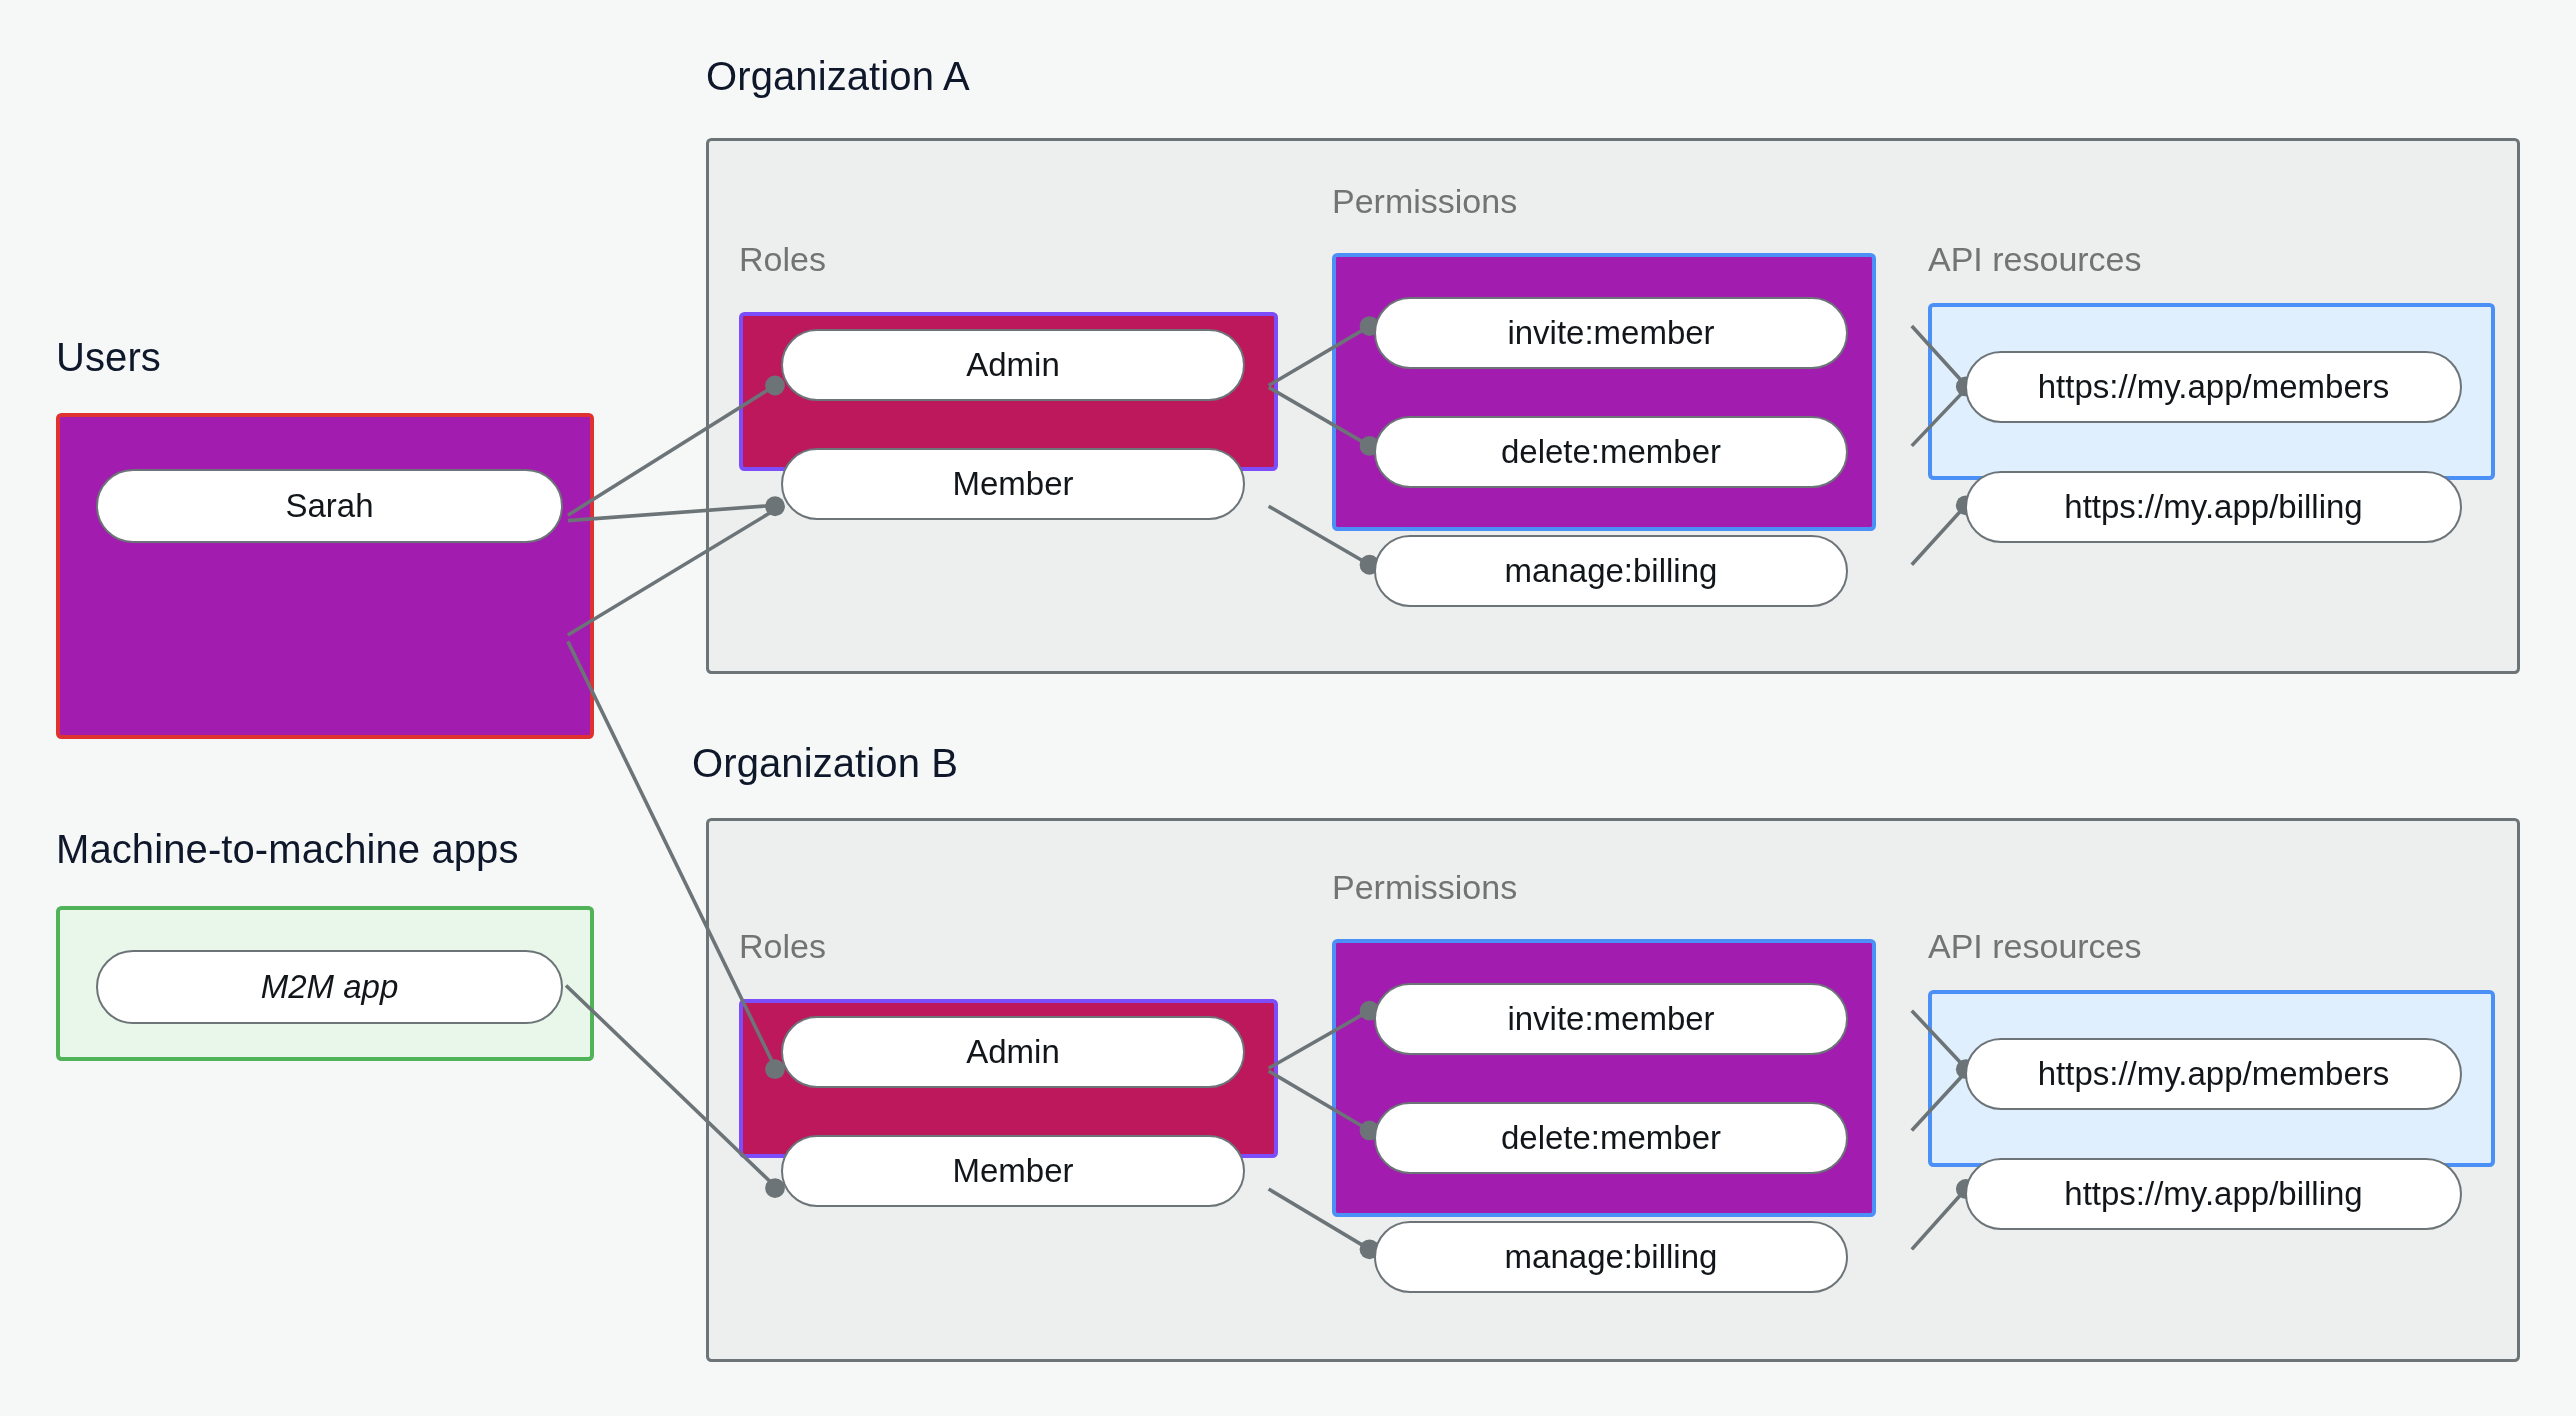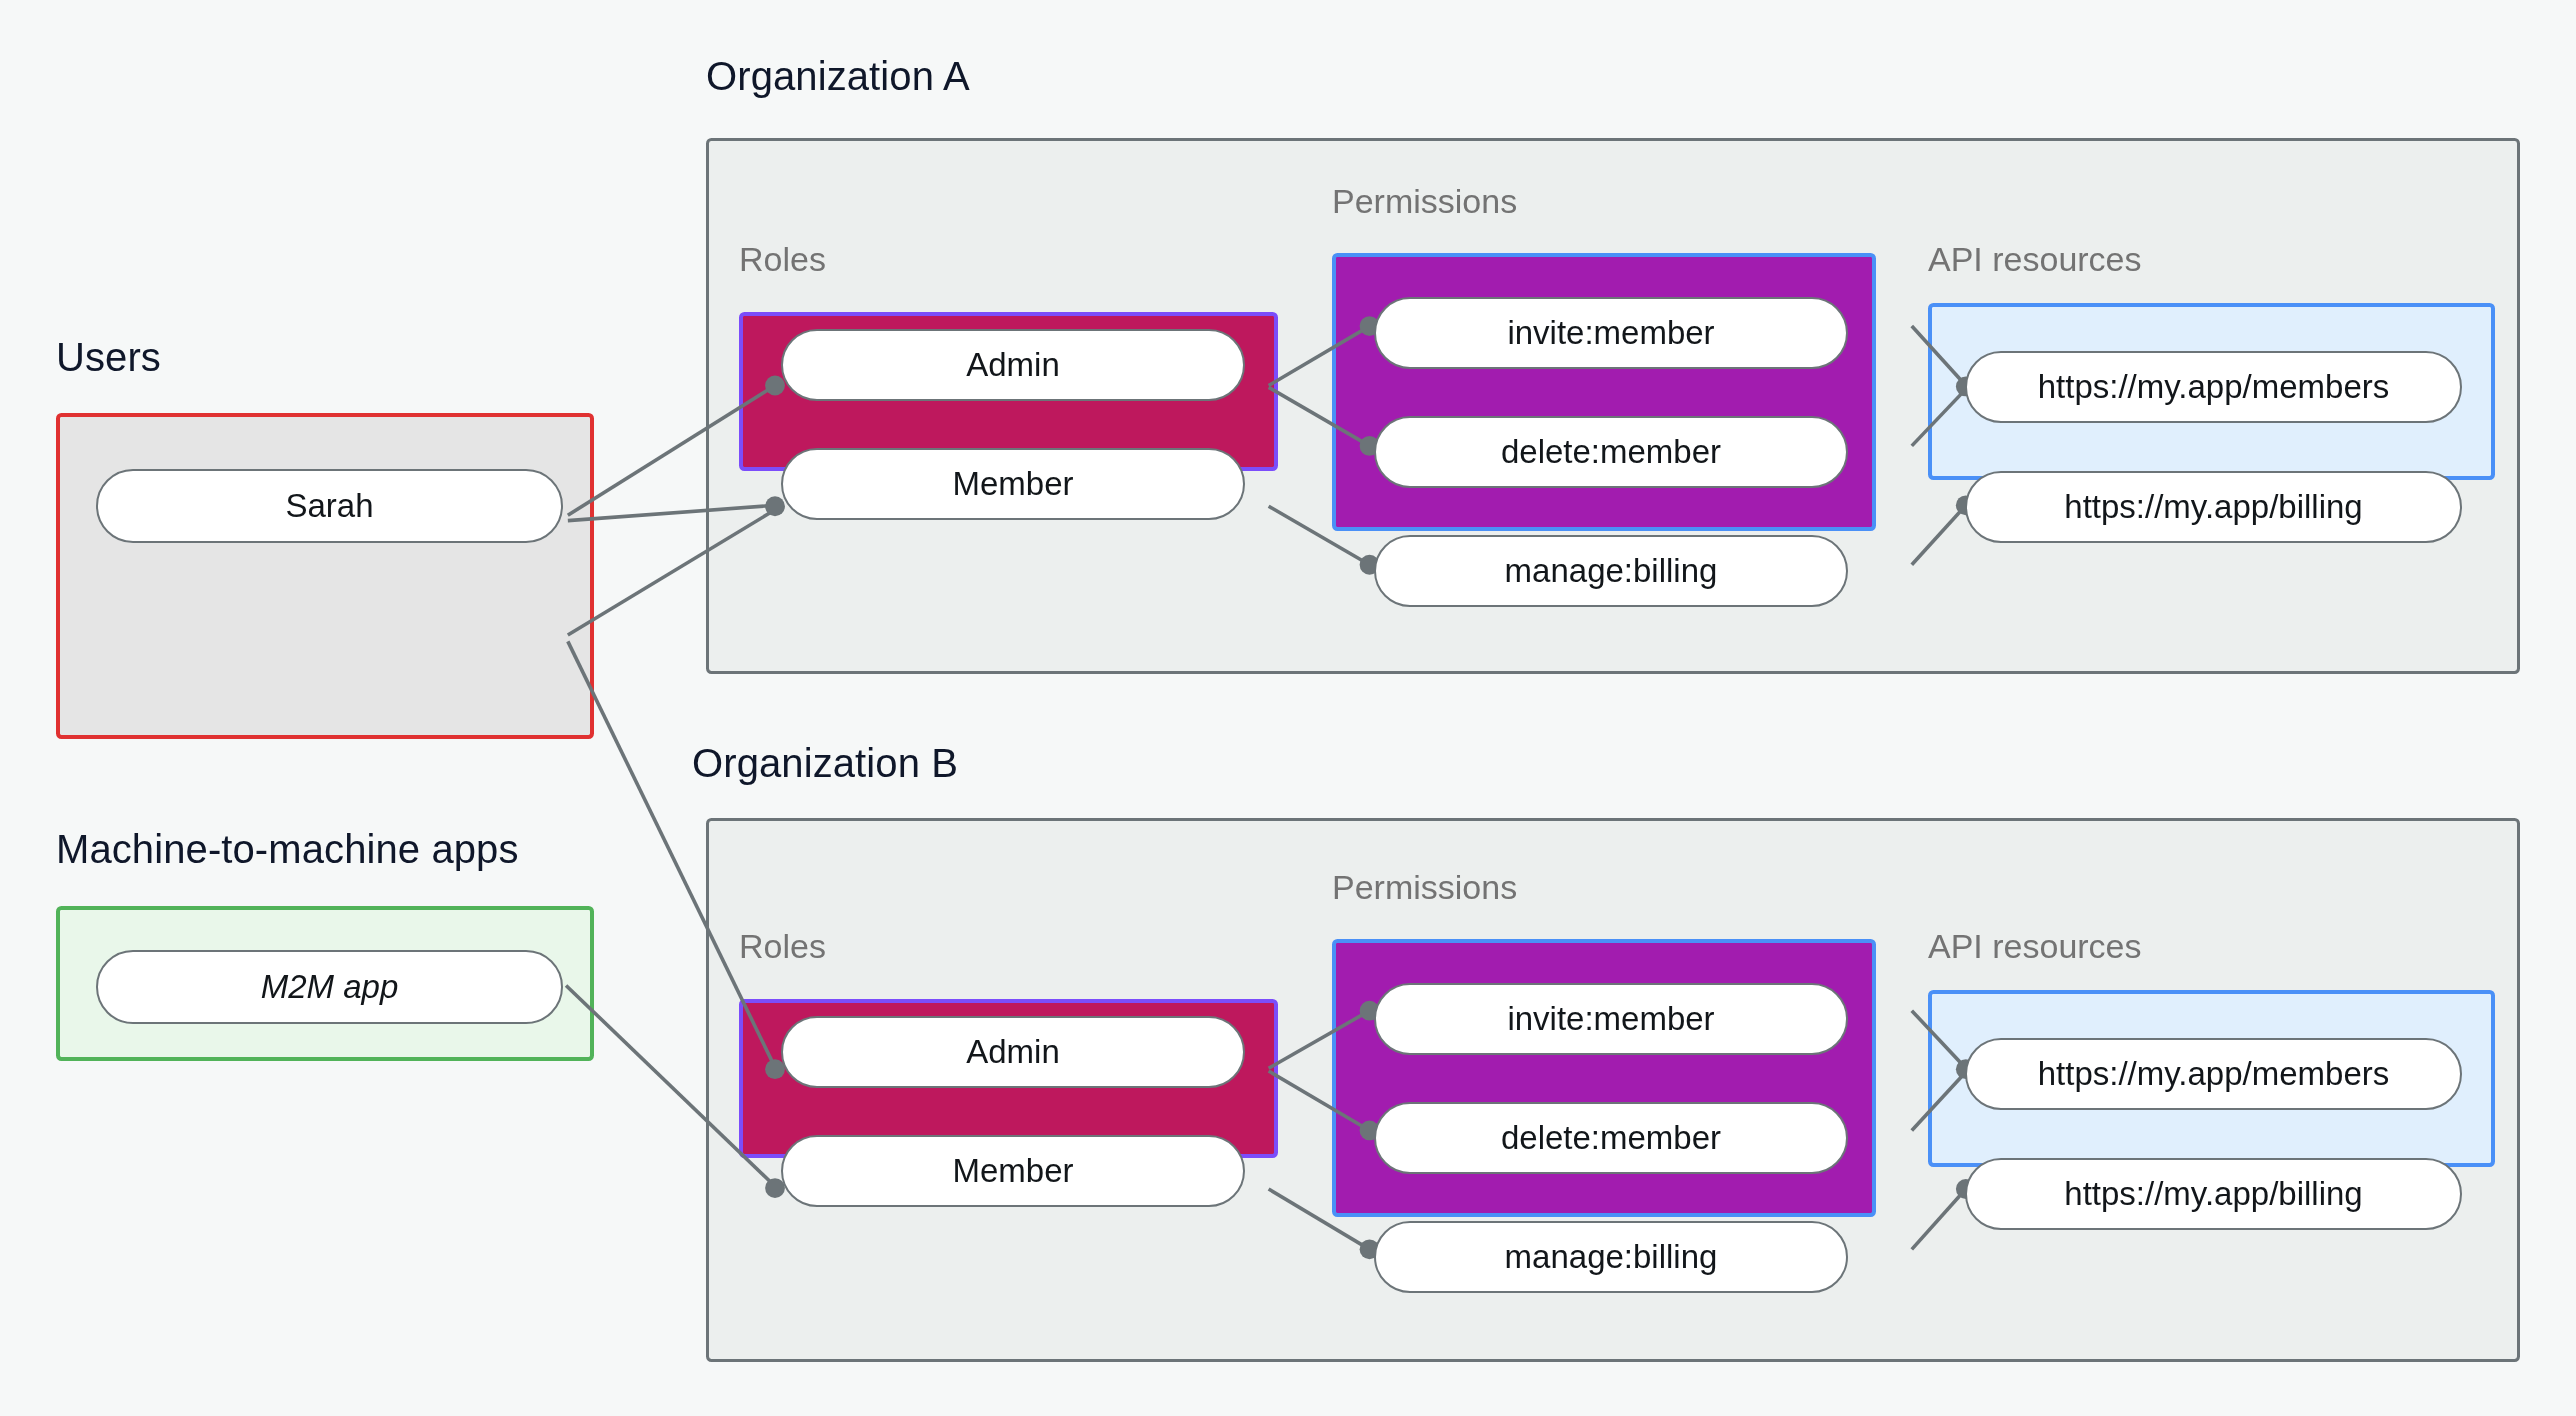--- a/index.html
+++ b/index.html
@@ -24,21 +24,21 @@
   .group-box{
     position:absolute;
     box-sizing:border-box;
     border-radius:5.4px;
   }
   .org-box{
     background:#ecefee;
     border:3.6px solid #6c7478;
   }
   .users-box{
-    background:#e5e5e5;
+    background:#a21caf;
     border:4.5px solid #e03131;
   }
   .m2m-box{
     background:#e9f7ea;
     border:4.5px solid #51b359;
   }
   .roles-box{
     background:#be185d;
     border:4.5px solid #7b4dfb;
     text-align:right;

